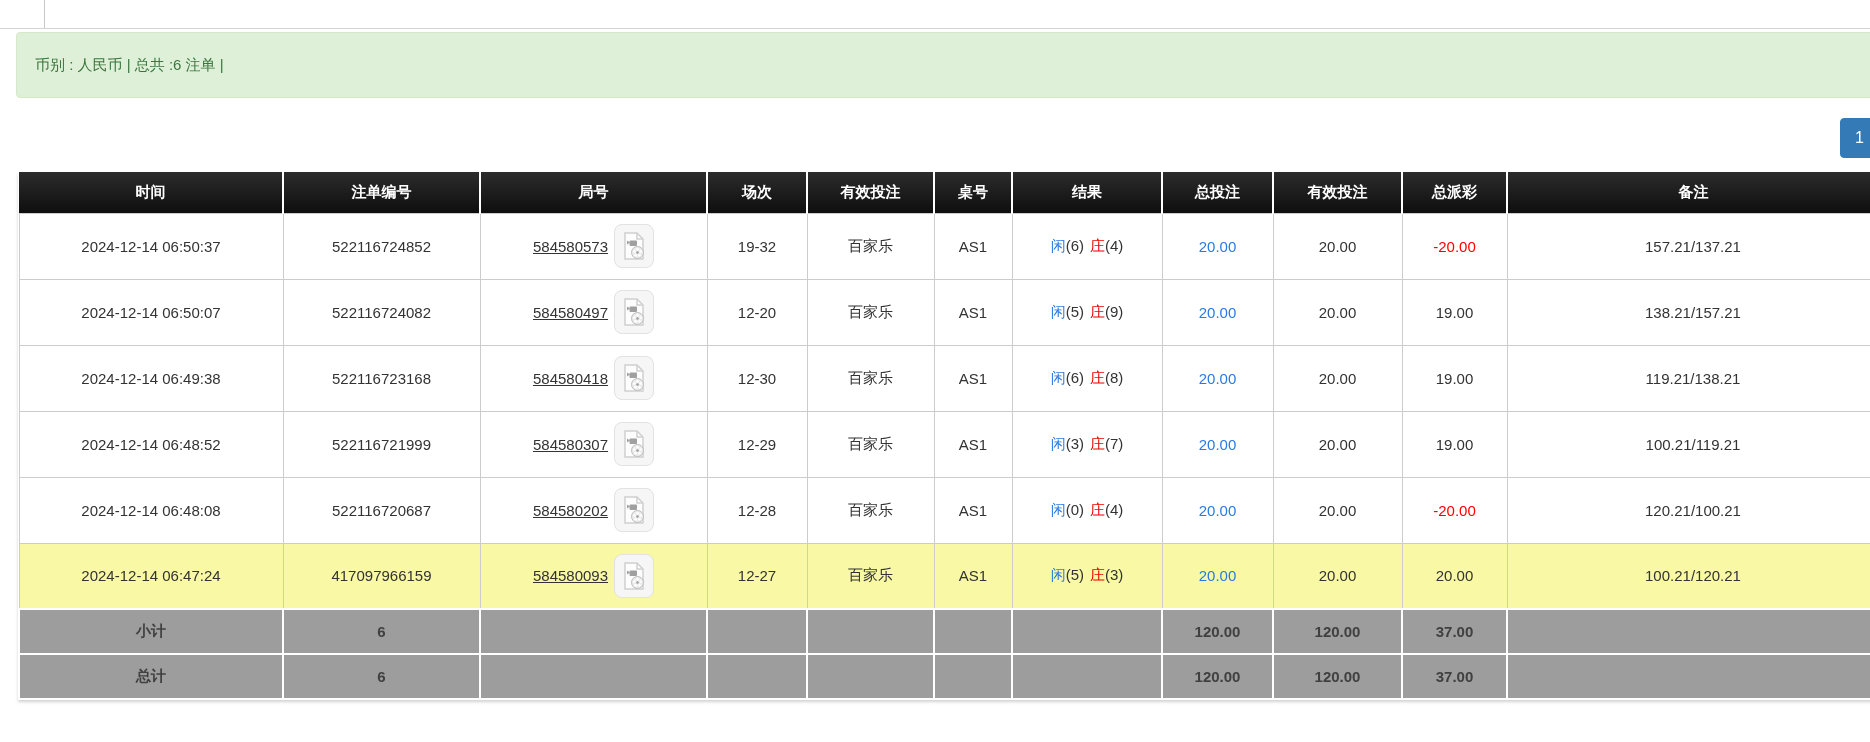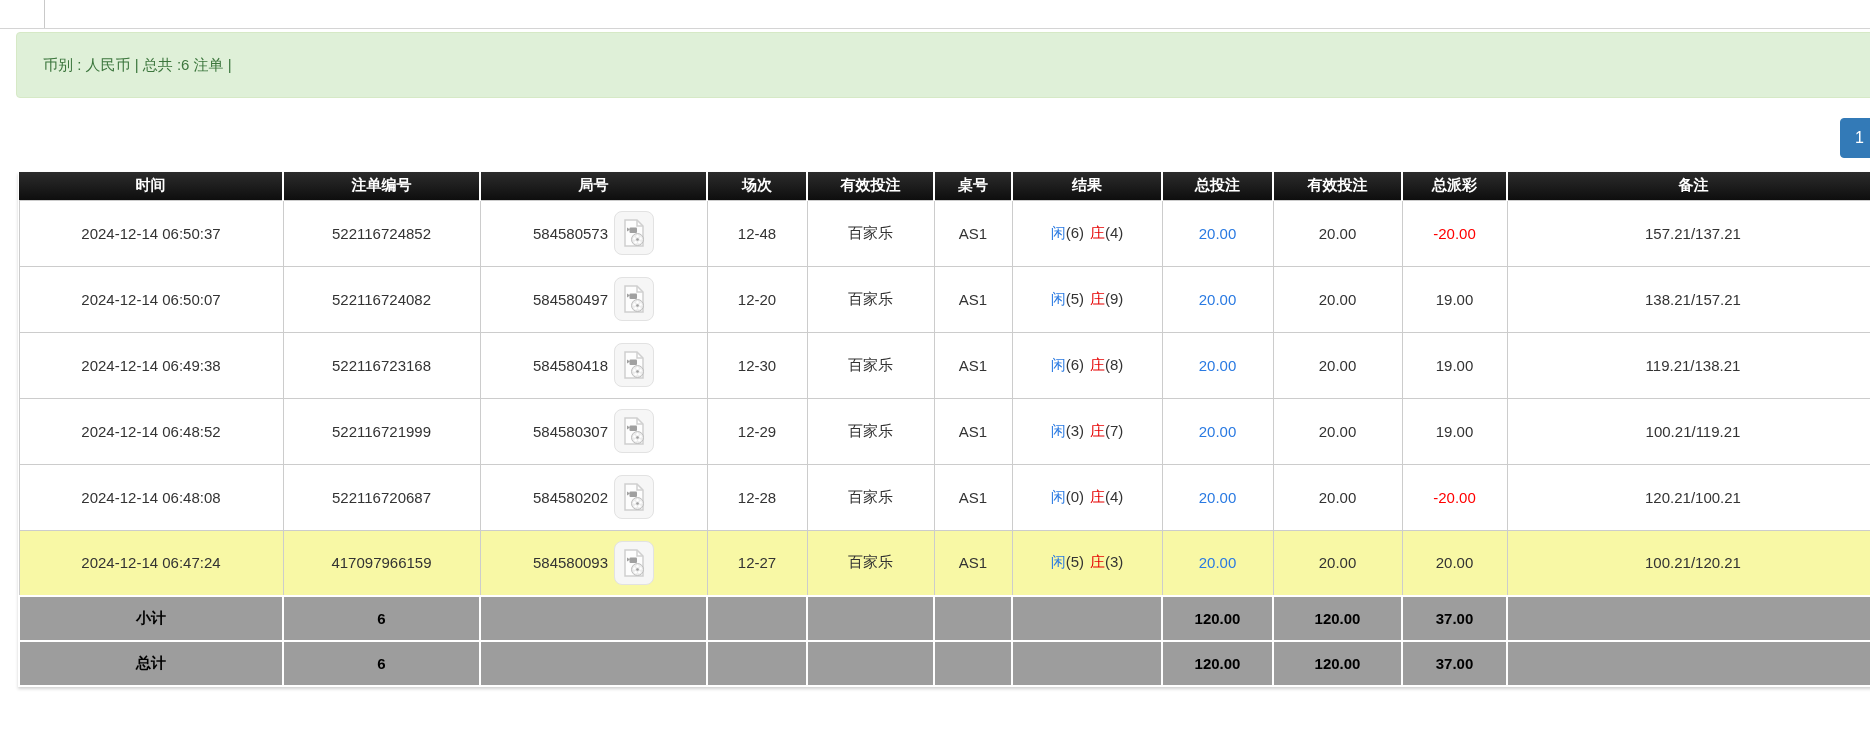--- a/index.html
+++ b/index.html
@@ -11,42 +11,42 @@
   *{box-sizing:border-box; margin:0; padding:0;}
   html,body{width:1870px; height:742px; overflow:hidden; background:#fff;
     font-family:"Liberation Sans","DejaVu Sans",sans-serif; position:relative; color:#333;}
   
   .top-strip{height:29px; border-bottom:1px solid #d4d4d4; position:relative; background:#fff;}
   .top-strip .tick{position:absolute; left:44px; top:0; width:1px; height:28px; background:#c9c9c9;}
   
   .alert{margin:3px 0 0 16px; width:1868px; height:66px; background:var(--alert-bg);
     border:1px solid var(--alert-border); border-radius:4px; display:flex; align-items:center;
     justify-content:space-between; padding:0 26px 0 18px; font-size:15px;}
-  .alert .left{color:var(--alert-text);margin-left:8px;}
+  .alert .left{color:var(--alert-text);}
   .alert .right{color:var(--note-red);}
   
   .pager{position:absolute; left:1840px; top:118px; width:48px; height:40px;
     background:var(--pager-blue); border:1px solid var(--pager-blue); border-radius:4px;
     color:#fff; font-size:16px; display:flex; align-items:center; justify-content:flex-start;
     padding-left:14px; cursor:pointer;}
   
   .table-wrap{position:absolute; left:18px; top:172px; box-shadow:0 2px 3px rgba(0,0,0,.18);}
   table{table-layout:fixed; border-collapse:collapse; width:1860px; font-size:15px;}
   thead th{background:linear-gradient(180deg,#2c2c2c,#0e0e0e); background-color:var(--header-bg);
-    color:#fff; font-weight:bold; height:28px; border-right:2px solid #fff; text-align:center;}
+    color:#fff; font-weight:bold; height:41px; border-right:2px solid #fff; text-align:center;}
   thead th:last-child{border-right:none;}
   tbody td{background:#fff; height:66px; border:1px solid #ccc; text-align:center; color:#333;}
   tr.highlight td{background:var(--highlight-yellow);margin-left:15px;}
-  tfoot td{background:var(--footer-gray); color:#000000; height:45px; border:2px solid #fff;
+  tfoot td{background:var(--footer-gray); color:#404040; height:45px; border:2px solid #fff;
     text-align:center; font-weight:bold;}
   .res-player{color:var(--accent-blue);}
   .res-banker{color:var(--banker-red); margin-left:6px;}
   .bet-link{color:var(--accent-blue); text-decoration:none; cursor:pointer;}
   .payout-cell.neg{color:var(--negative-red);}
-  .round-wrap{display:inline-flex; align-items:center; gap:6px; justify-content:center;}
+  .round-wrap{display:inline-flex; align-items:center; gap:6px; justify-content:center;text-decoration:underline;}
   .video-btn{display:inline-flex; align-items:center; justify-content:center; width:40px; height:44px;
     background:#f6f6f6; border:1px solid #e2e2e2; border-radius:8px; cursor:pointer;}
 </style>
 </head>
 <body>
 
 <div class="top-strip">
   <div class="tick"></div>
 </div>
 
@@ -113,21 +113,21 @@
             <circle cx="16.5" cy="21.5" r="1.3" fill="#9f9f9f"></circle>
             <circle cx="16.5" cy="18.2" r="1.2" fill="#fff"></circle>
             <circle cx="19.6" cy="20.5" r="1.2" fill="#fff"></circle>
             <circle cx="18.4" cy="24.2" r="1.2" fill="#fff"></circle>
             <circle cx="14.6" cy="24.2" r="1.2" fill="#fff"></circle>
             <circle cx="13.4" cy="20.5" r="1.2" fill="#fff"></circle>
           </svg>
         </span>
       </span>
     </td>
-    <td>12-48</td>
+    <td>19-32</td>
     <td>百家乐</td>
     <td>AS1</td>
     <td>
       <span class="res-player">闲</span><span>(6)</span><span class="res-banker">庄</span><span>(4)</span>
     </td>
     <td>
       <a class="bet-link">20.00</a>
     </td>
     <td>20.00</td>
     <td class="payout-cell neg">-20.00</td>

